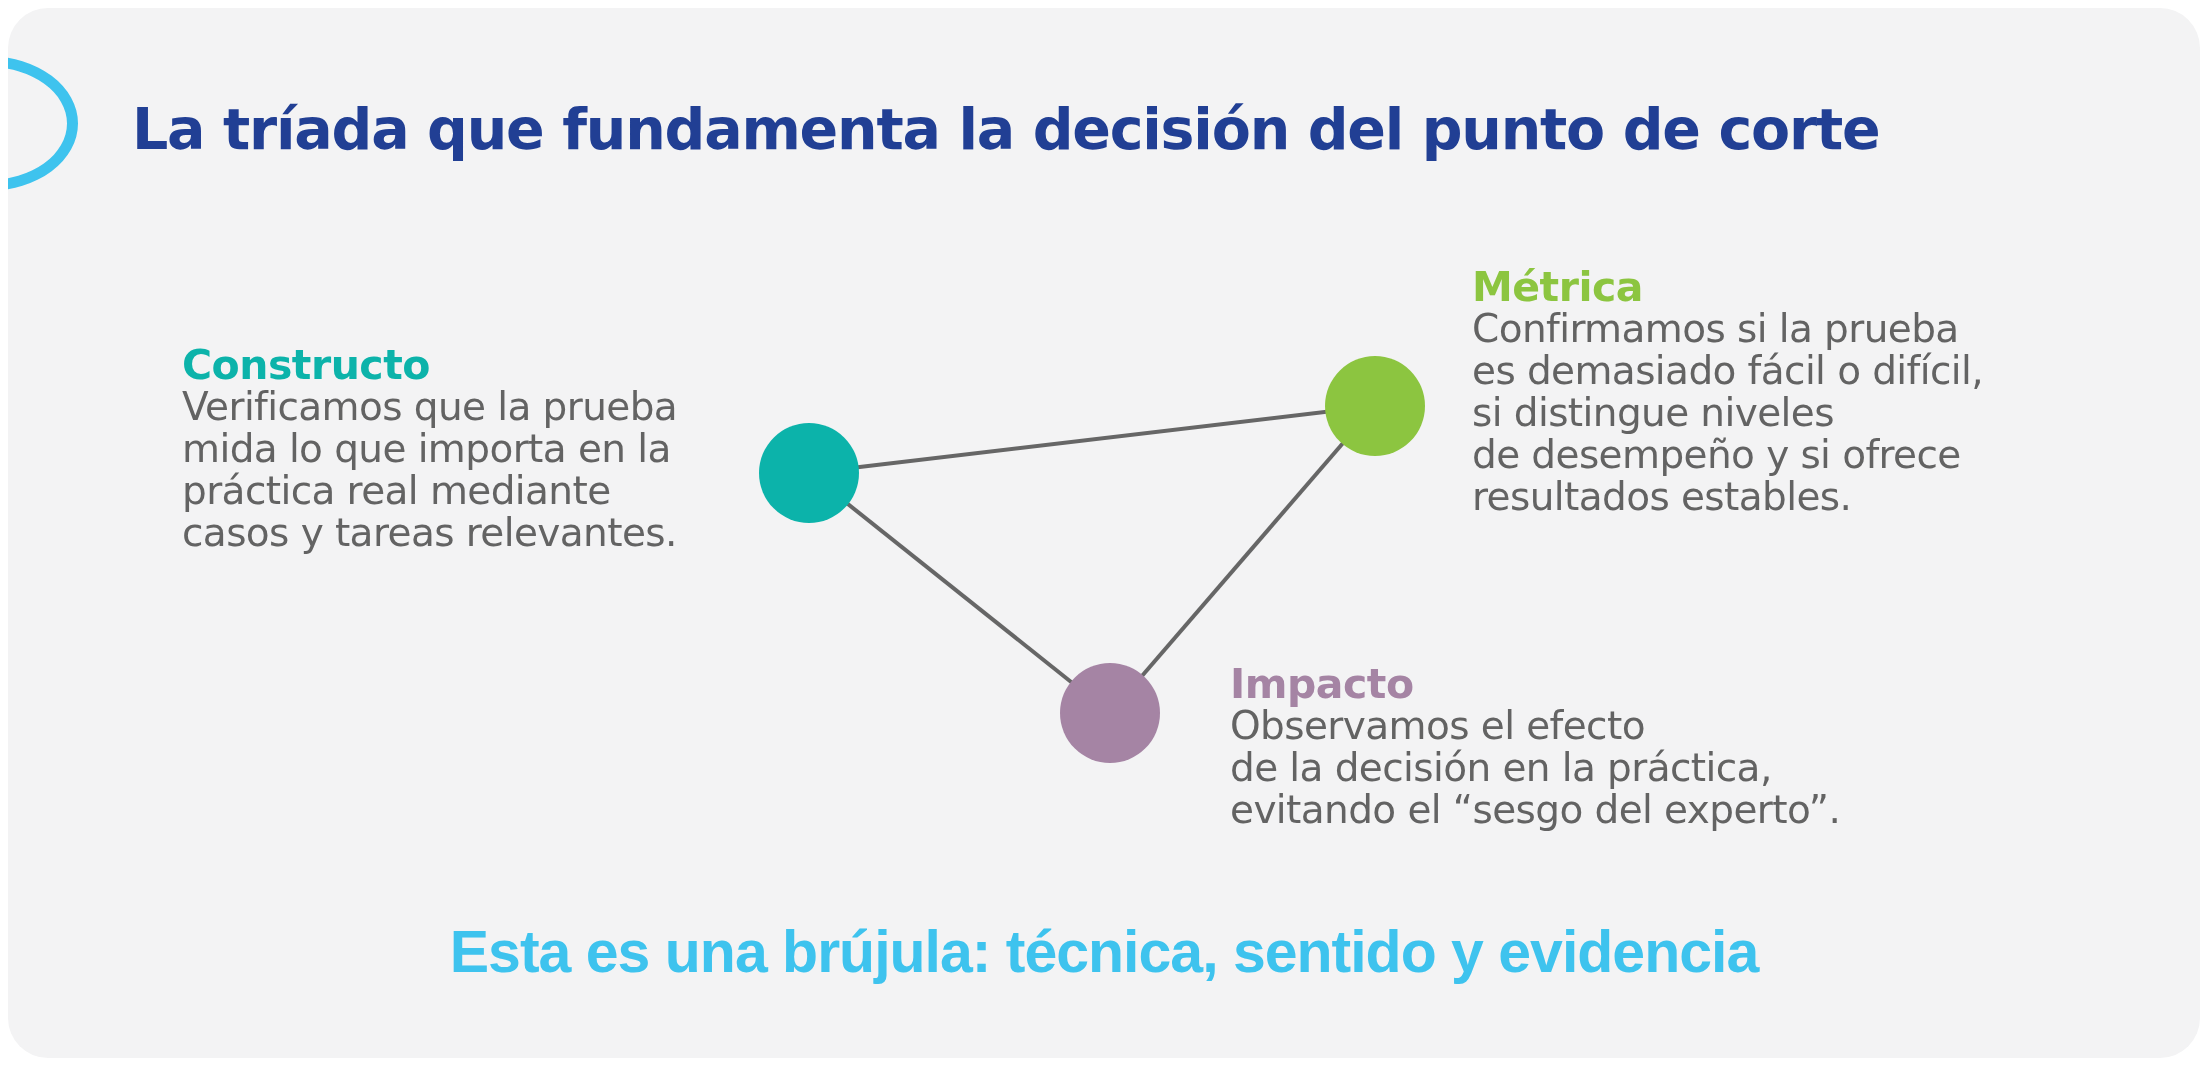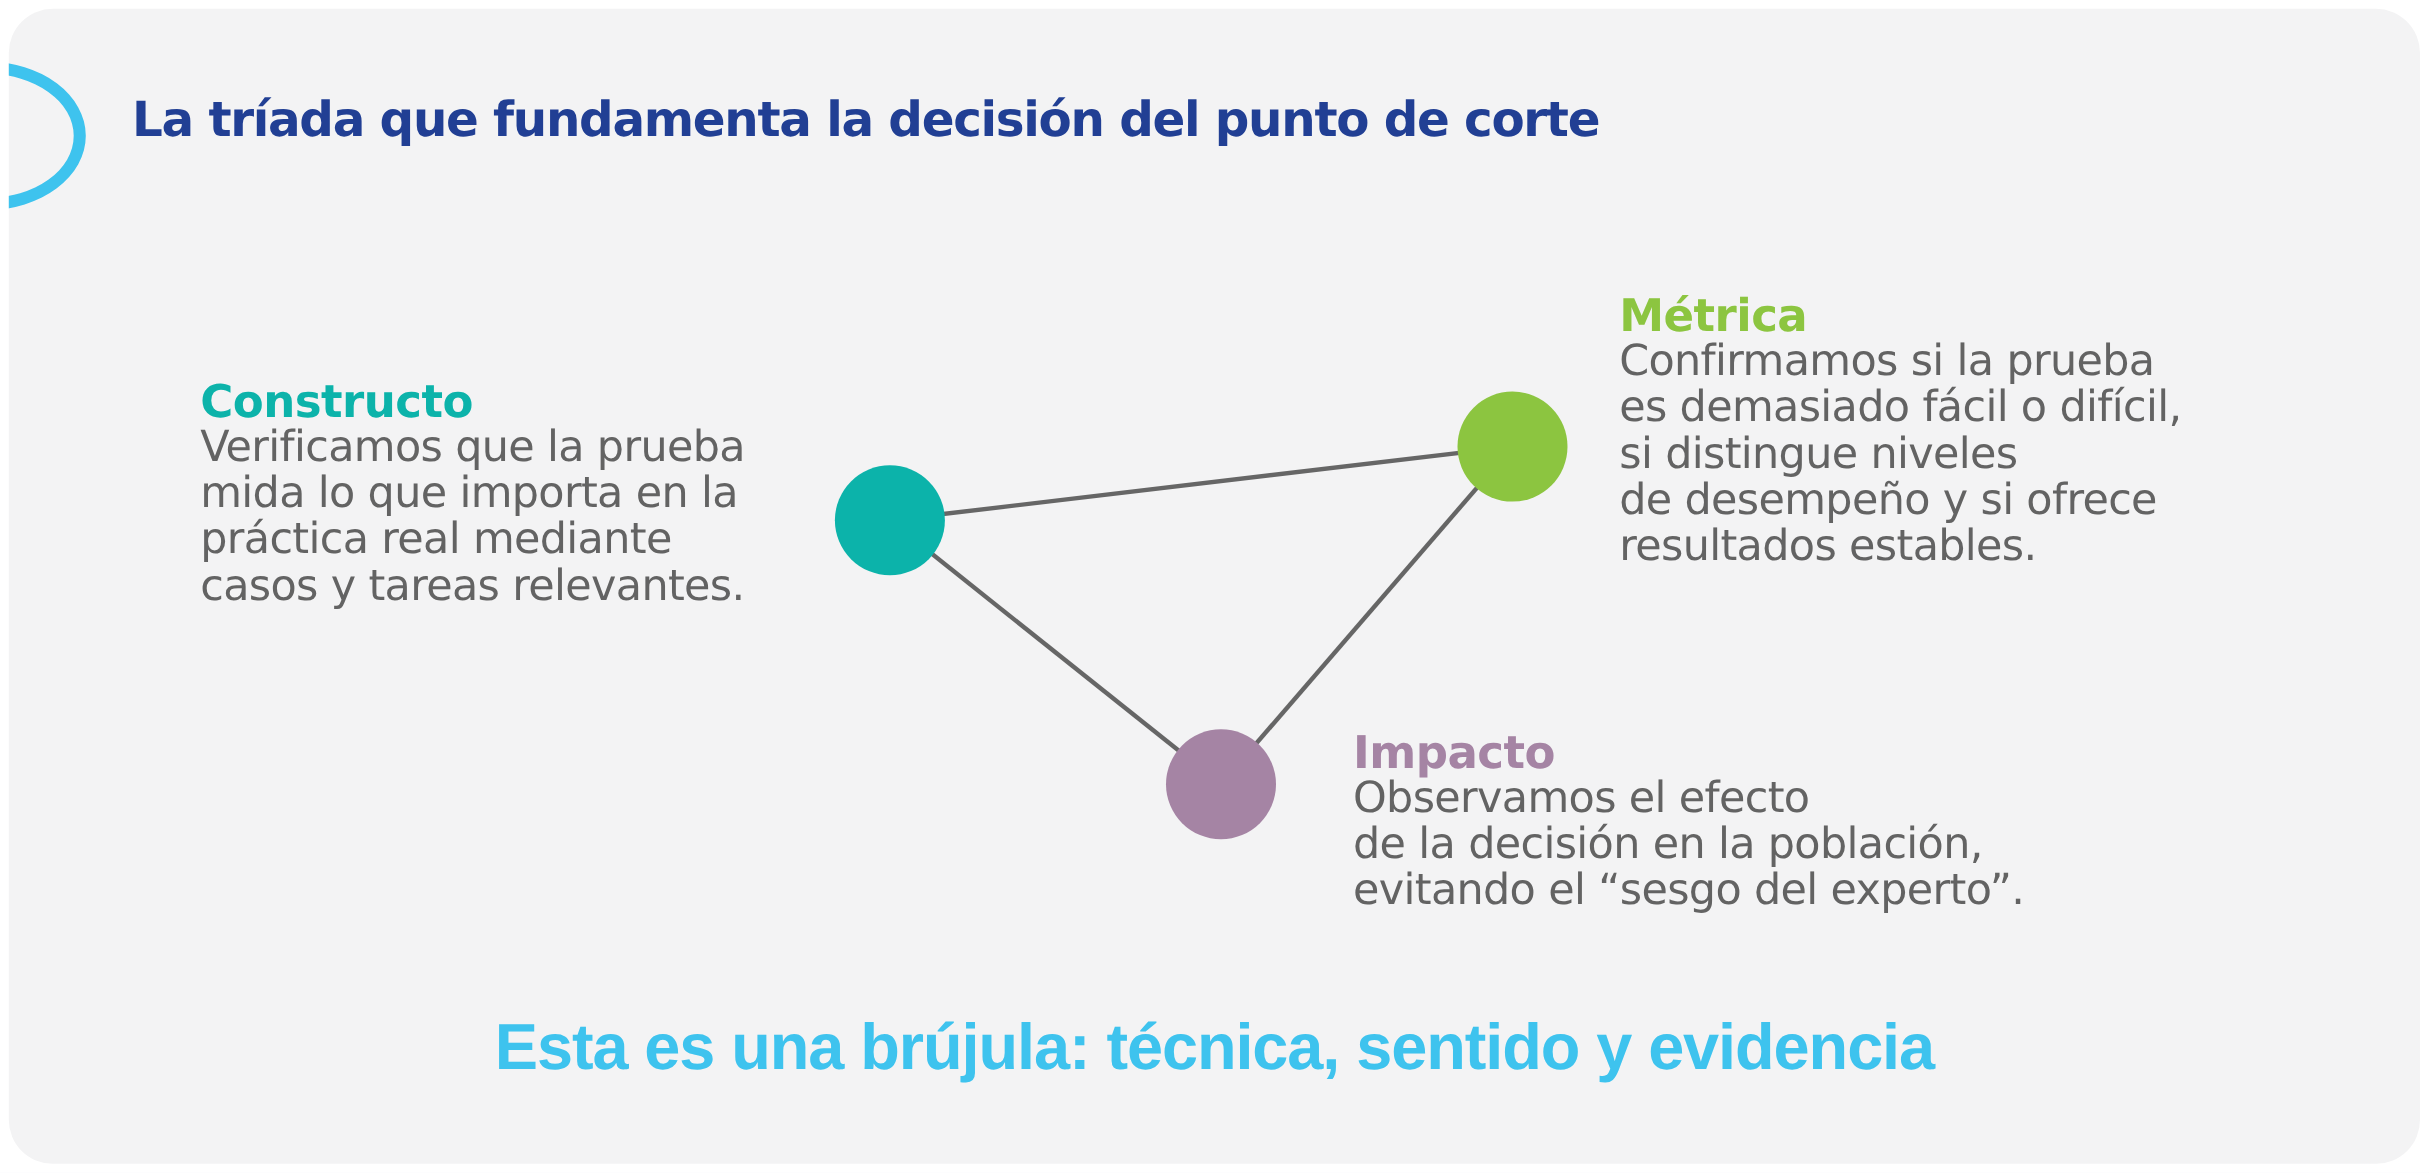--- a/index.html
+++ b/index.html
@@ -6,23 +6,23 @@
     body { width: 2208px; height: 1066px; position: relative; overflow: hidden; font-family: "Liberation Sans", sans-serif; }
     .card {
       position: absolute; left: 8px; top: 8px; width: 2192px; height: 1050px;
       background: #f3f3f4; border-radius: 40px; overflow: hidden;
     }
     .arc {
       position: absolute; left: -110px; top: 48px; width: 180px; height: 135px;
       border: 11px solid #3ec3ee; border-radius: 50%; box-sizing: border-box;
     }
     .title {
-      position: absolute; left: 112px; top: 76px; margin: 0;
+      position: absolute; left: 112px; top: 76px; margin: 12px;
       font-family: "DejaVu Sans", sans-serif; font-weight: bold;
-      font-size: 44px; letter-spacing: -1.2px; color: #213f94; white-space: nowrap;
+      font-size: 57px; letter-spacing: -1.2px; color: #213f94; white-space: nowrap;
     }
     svg.diagram { position: absolute; left: 0; top: 0; }
     .block { position: absolute; }
     .block .head {
       font-family: "DejaVu Sans", sans-serif; font-weight: bold;
       font-size: 41px; line-height: 42px; letter-spacing: -0.5px;
     }
     .block .body {
       font-family: "DejaVu Sans", sans-serif; font-size: 39px; line-height: 42px;
       color: #636363; white-space: pre-line; letter-spacing: -0.6px;
@@ -64,18 +64,18 @@
     <div class="body">Confirmamos si la prueba
 es demasiado fácil o difícil,
 si distingue niveles
 de desempeño y si ofrece
 resultados estables.</div>
   </div>
 
   <div class="block" style="left:1222px; top:655px;">
     <div class="head" style="color:#a584a4;">Impacto</div>
     <div class="body">Observamos el efecto
-de la decisión en la población,
+de la decisión en la práctica,
 evitando el “sesgo del experto”.</div>
   </div>
 
   <p class="tagline">Esta es una brújula: técnica, sentido y evidencia</p>
 </div>
 
 </body></html>

